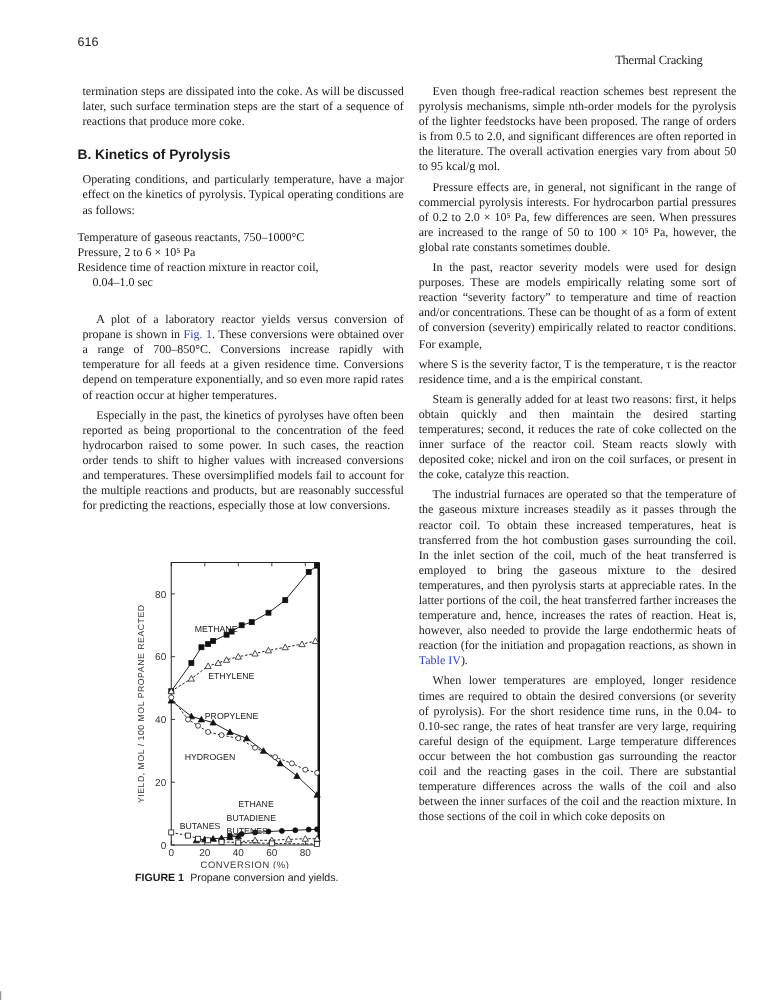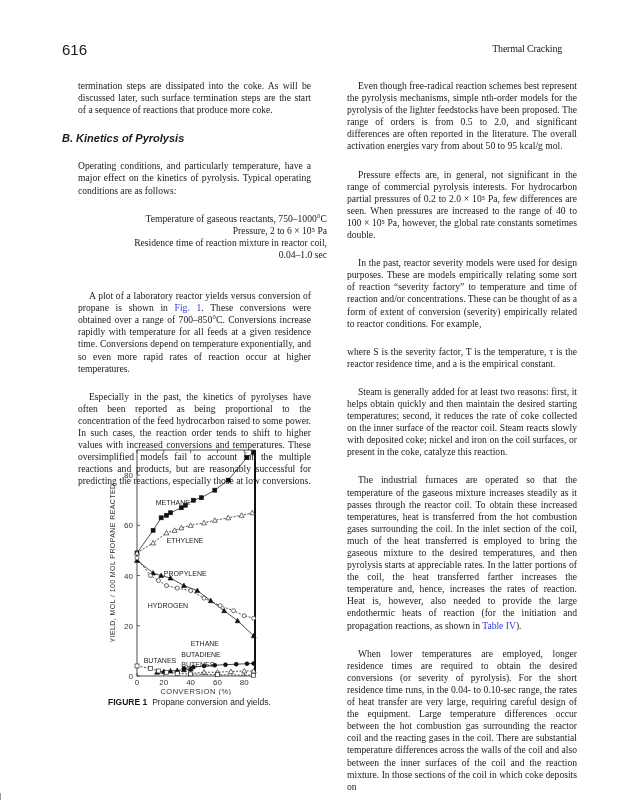--- a/index.html
+++ b/index.html
@@ -1,28 +1,28 @@
 <!DOCTYPE html>
 <html><head>
 <meta charset="utf-8">
 <style>
   html, body { margin: 0; padding: 0; background: #ffffff; }
   body { width: 617px; height: 800px; position: relative; overflow: hidden; color: #1a1a1a; }
   .serif { font-family: "Liberation Serif", "DejaVu Serif", serif; }
   .sans { font-family: "Liberation Sans", "DejaVu Sans", sans-serif; }
-  #page-number { position: absolute; left: 62px; top: 41px; font-size: 15px; }
+  #page-number { position: absolute; left: 62px; top: 29px; font-size: 10px; }
   #running-head { position: absolute; right: 55px; top: 43px; font-size: 10px; letter-spacing: -0.2px; }
   .col { position: absolute; top: 64px; width: 265px; font-size: 9.6px; line-height: 12.1px; text-align: justify; }
   #col-left { left: 62px; }
   #col-right { left: 331px; width: 262px; }
-  .col p { margin: 16px; }
+  .col p { margin: 4px; }
   .indent { text-indent: 11px; }
-  .heading { font-size: 11px; font-weight: bold; margin: 14px 0 8px 0; font-style: italic; }
+  .heading { font-size: 11px; font-weight: bold; margin: 14px 0 8px 0; }
   .list { margin: 10px 0 0 0; text-align: left; }
-  .list div { margin: 0; text-align: right; }
+  .list div { margin: 0; }
   .list .sub { padding-left: 12px; }
   .gap { height: 13px; }
   a.ref { color: #2a3fd6; text-decoration: none; }
   .formula { text-align: center; margin: 7px 0 7px 0; }
   #figure { position: absolute; left: 96px; top: 445px; width: 200px; height: 260px; }
   #caption { position: absolute; left: 108px; top: 697px; font-size: 8.5px; white-space: nowrap; }
   #caption b { margin-right: 5px; }
   #edge-mark { position: absolute; left: 0; top: 793px; width: 1px; height: 7px; background: #999; }
 </style>
 </head>
@@ -41,21 +41,21 @@
     <div>Residence time of reaction mixture in reactor coil,</div>
     <div class="sub">0.04–1.0 sec</div>
   </div>
   <div class="gap"></div>
   <p class="indent"><span>A plot of a laboratory reactor yields versus conversion of propane is shown in </span><a class="ref" href="#">Fig. 1</a><span>. These conversions were obtained over a range of 700–850°C. Conversions increase rapidly with temperature for all feeds at a given residence time. Conversions depend on temperature exponentially, and so even more rapid rates of reaction occur at higher temperatures.</span></p>
   <p class="indent">Especially in the past, the kinetics of pyrolyses have often been reported as being proportional to the concentration of the feed hydrocarbon raised to some power. In such cases, the reaction order tends to shift to higher values with increased conversions and temperatures. These oversimplified models fail to account for the multiple reactions and products, but are reasonably successful for predicting the reactions, especially those at low conversions.</p>
 </div>
 
 <div id="col-right" class="col serif">
   <p class="indent">Even though free-radical reaction schemes best represent the pyrolysis mechanisms, simple nth-order models for the pyrolysis of the lighter feedstocks have been proposed. The range of orders is from 0.5 to 2.0, and significant differences are often reported in the literature. The overall activation energies vary from about 50 to 95 kcal/g mol.</p>
-  <p class="indent">Pressure effects are, in general, not significant in the range of commercial pyrolysis interests. For hydrocarbon partial pressures of 0.2 to 2.0 × 10⁵ Pa, few differences are seen. When pressures are increased to the range of 40 to 100 × 10⁵ Pa, however, the global rate constants sometimes double.</p>
+  <p class="indent">Pressure effects are, in general, not significant in the range of commercial pyrolysis interests. For hydrocarbon partial pressures of 0.2 to 2.0 × 10⁵ Pa, few differences are seen. When pressures are increased to the range of 50 to 100 × 10⁵ Pa, however, the global rate constants sometimes double.</p>
   <p class="indent">In the past, reactor severity models were used for design purposes. These are models empirically relating some sort of reaction “severity factory” to temperature and time of reaction and/or concentrations. These can be thought of as a form of extent of conversion (severity) empirically related to reactor conditions. For example,</p>
   <p>where S is the severity factor, T is the temperature, τ is the reactor residence time, and a is the empirical constant.</p>
   <p class="indent">Steam is generally added for at least two reasons: first, it helps obtain quickly and then maintain the desired starting temperatures; second, it reduces the rate of coke collected on the inner surface of the reactor coil. Steam reacts slowly with deposited coke; nickel and iron on the coil surfaces, or present in the coke, catalyze this reaction.</p>
   <p class="indent"><span>The industrial furnaces are operated so that the temperature of the gaseous mixture increases steadily as it passes through the reactor coil. To obtain these increased temperatures, heat is transferred from the hot combustion gases surrounding the coil. In the inlet section of the coil, much of the heat transferred is employed to bring the gaseous mixture to the desired temperatures, and then pyrolysis starts at appreciable rates. In the latter portions of the coil, the heat transferred farther increases the temperature and, hence, increases the rates of reaction. Heat is, however, also needed to provide the large endothermic heats of reaction (for the initiation and propagation reactions, as shown in </span><a class="ref" href="#">Table IV</a><span>).</span></p>
   <p class="indent">When lower temperatures are employed, longer residence times are required to obtain the desired conversions (or severity of pyrolysis). For the short residence time runs, in the 0.04- to 0.10-sec range, the rates of heat transfer are very large, requiring careful design of the equipment. Large temperature differences occur between the hot combustion gas surrounding the reactor coil and the reacting gases in the coil. There are substantial temperature differences across the walls of the coil and also between the inner surfaces of the coil and the reaction mixture. In those sections of the coil in which coke deposits on</p>
 </div>
 
 <div id="figure">
   <svg id="chart" width="200" height="250">
       <rect x="41" y="5" width="118" height="226" fill="none" stroke="#222" stroke-width="0.8"></rect>

